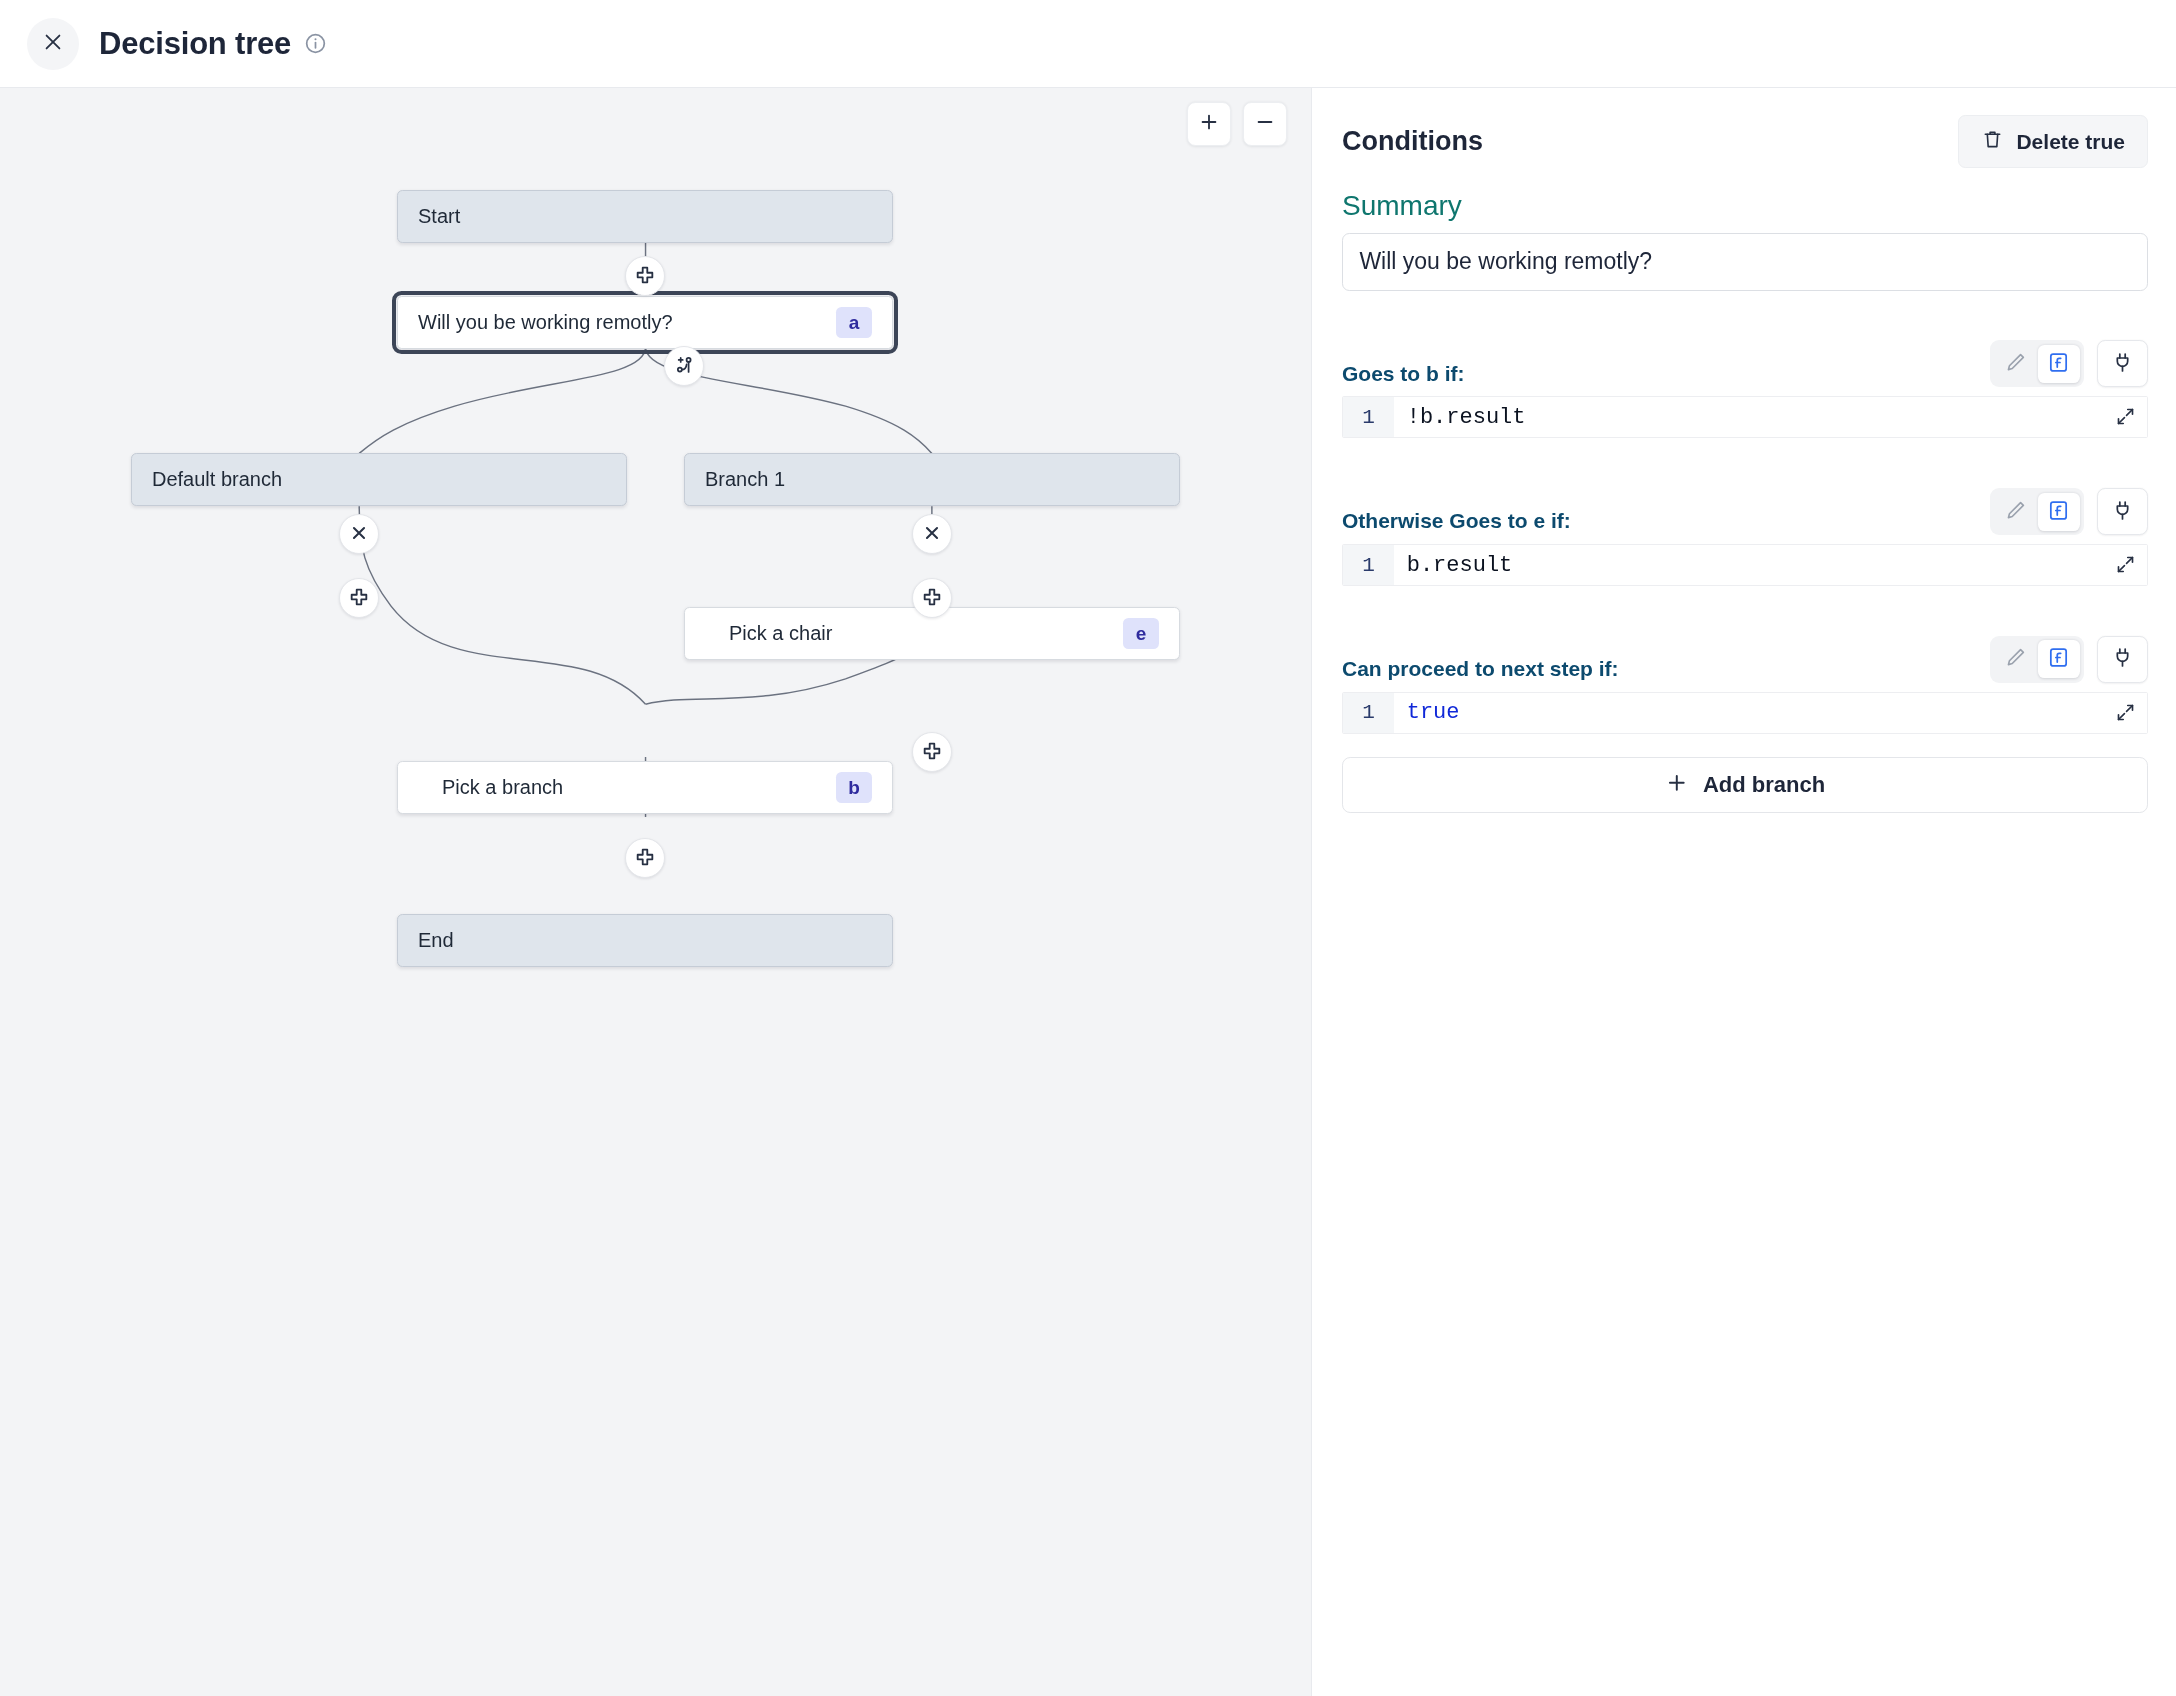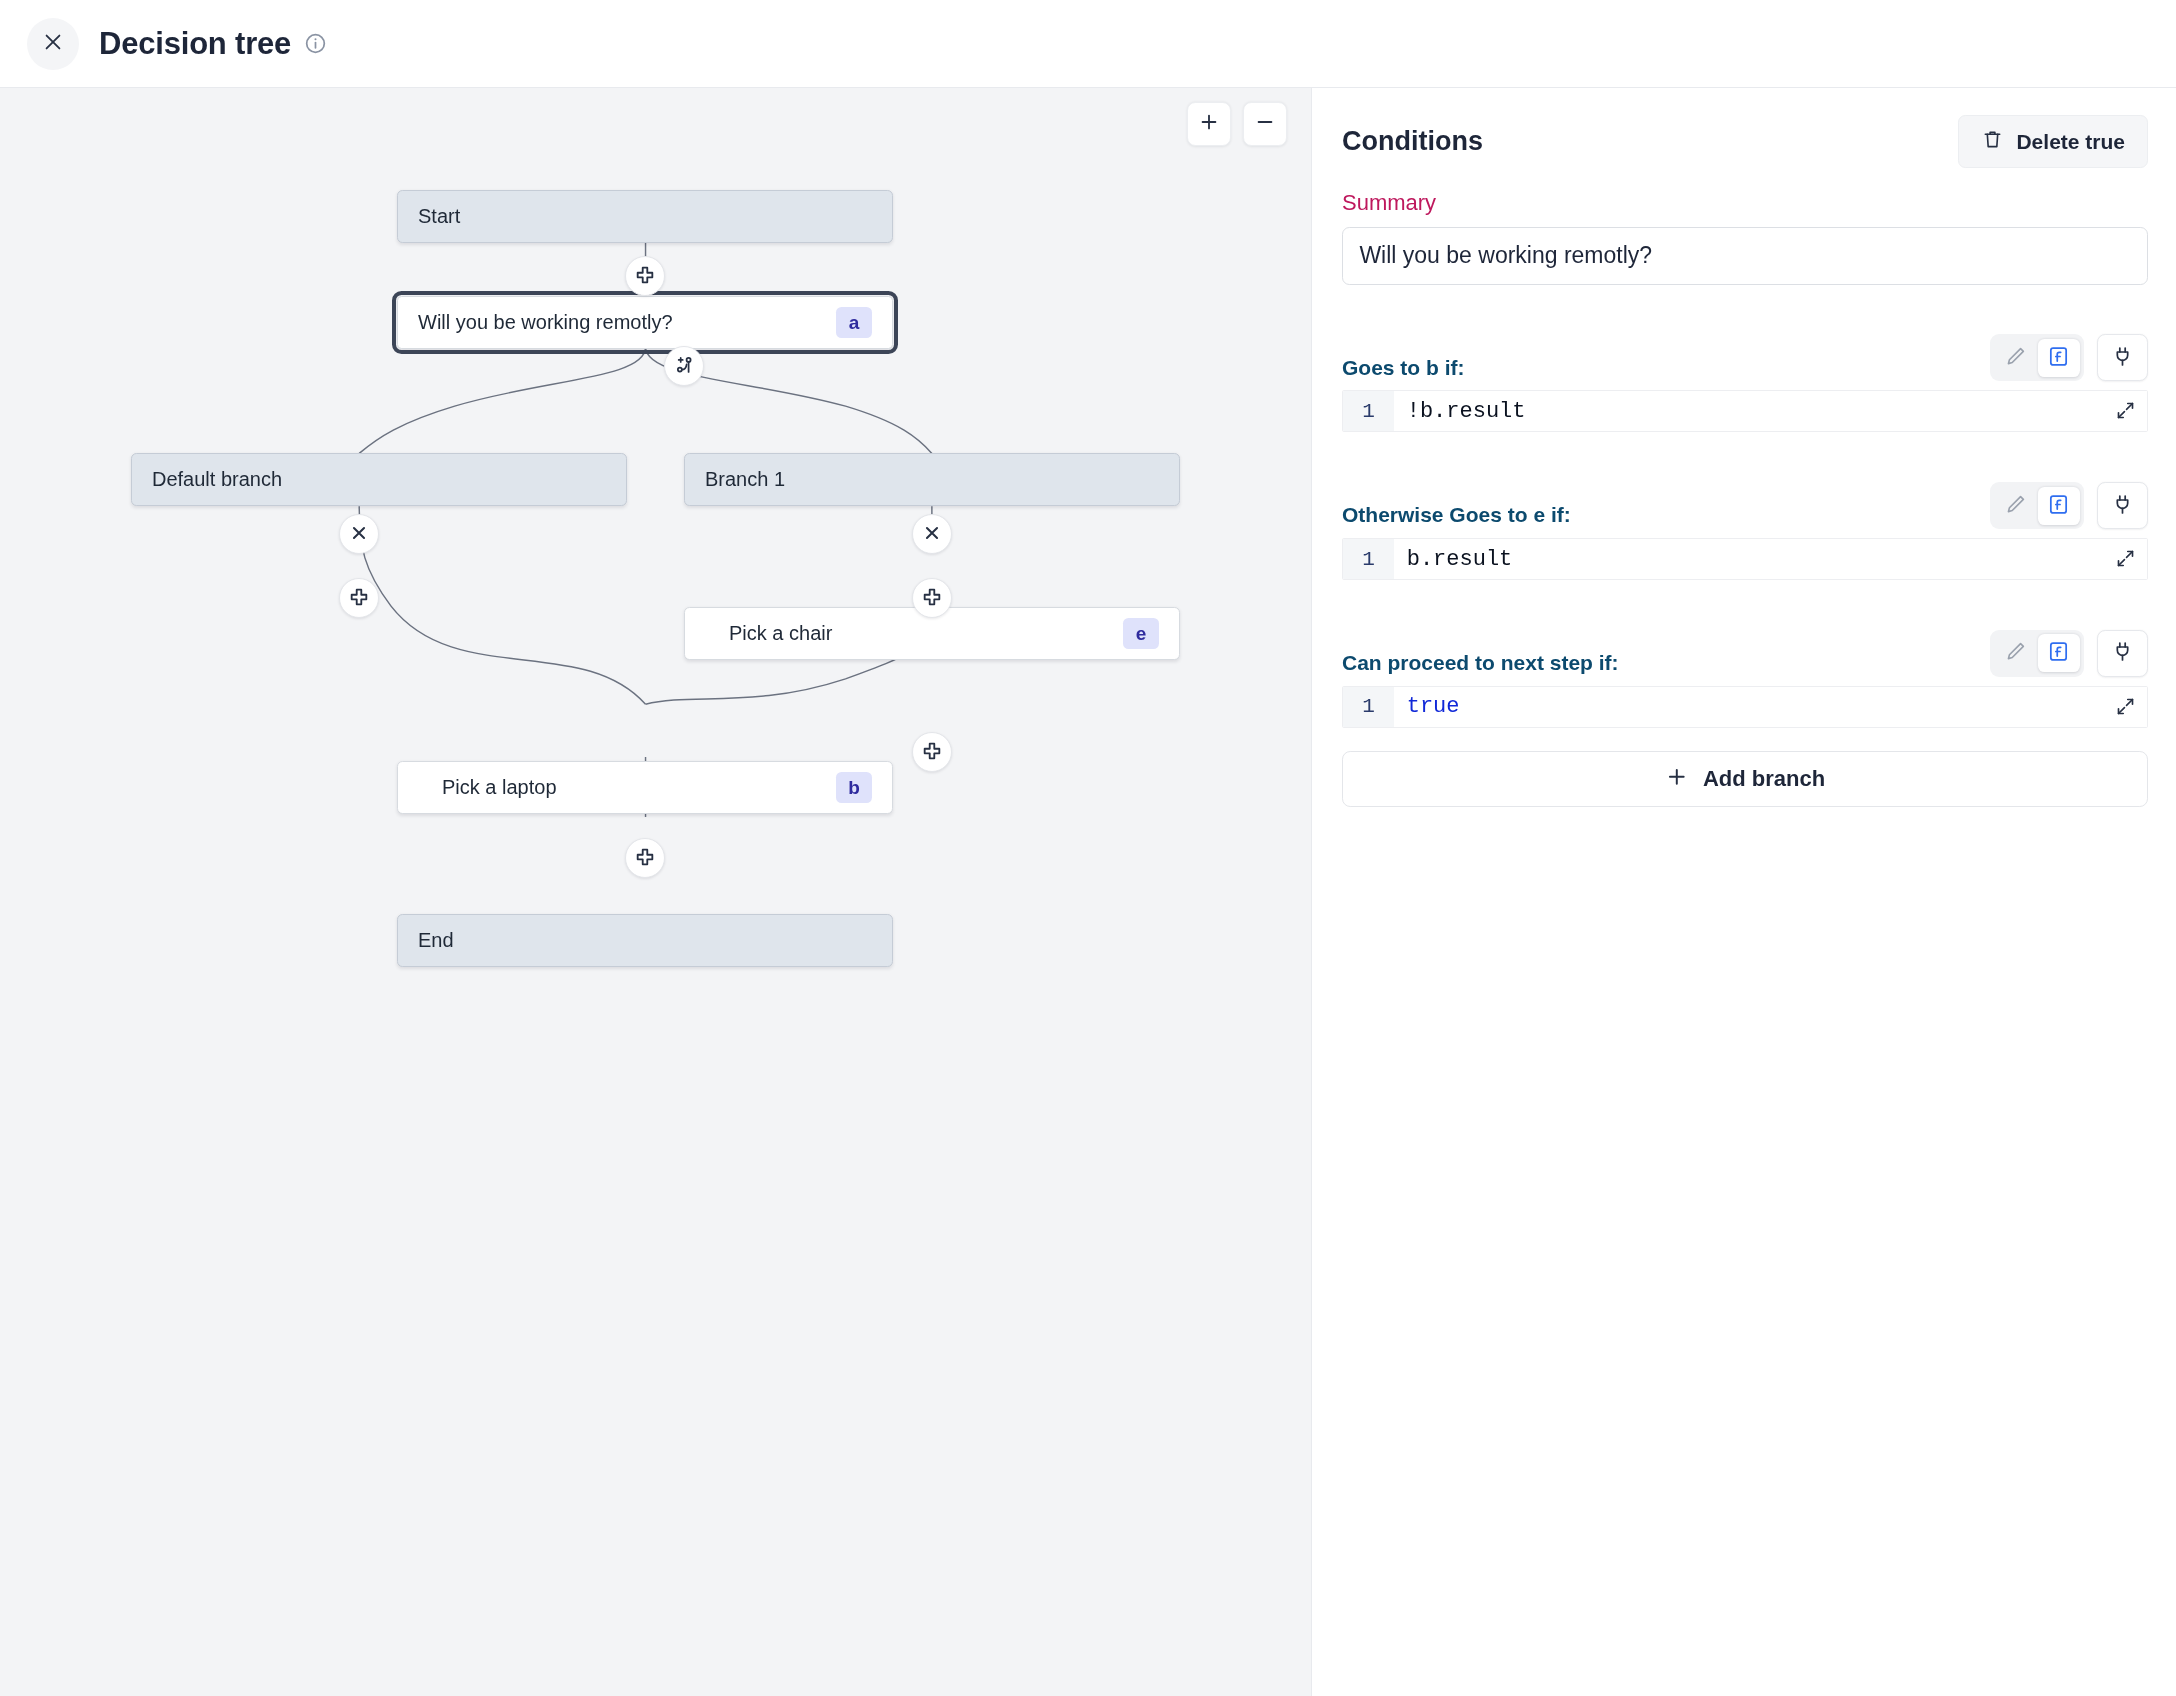--- a/index.html
+++ b/index.html
@@ -127,21 +127,21 @@
     height: 53px; padding: 0 22px;
     border-radius: 7.3px;
     background: #f5f6f8;
     border: 0.9px solid #eceef1;
     font-size: 21px; font-weight: bold; color: #1e2639;
     cursor: pointer;
   }
   .delete-btn svg { width: 23px; height: 23px; }
 
   .field-label {
-    font-size: 22px; color: #be185d;
+    font-size: 28px; color: #0f766e;
     margin-top: 20px; margin-bottom: 11px;
   }
   .summary-input {
     width: 100%; height: 58px;
     border: 0.9px solid #dcdfe4; border-radius: 7.3px;
     background: #ffffff;
     font-family: "Liberation Sans", sans-serif;
     font-size: 23px; color: #1e2639;
     padding: 0 16.4px;
     outline: none;
@@ -305,21 +305,21 @@
     <div class="node sys" style="left:684px; top:365px; width:496px;">
       <span class="node-label">Branch 1</span>
     </div>
 
     <div class="node step" style="left:684px; top:519px; width:496px;">
       <span class="node-label">Pick a chair</span>
       <span class="node-badge">e</span>
     </div>
 
     <div class="node step" style="left:397px; top:673px; width:496px;">
-      <span class="node-label">Pick a laptop</span>
+      <span class="node-label">Pick a branch</span>
       <span class="node-badge">b</span>
     </div>
 
     <div class="node sys" style="left:397px; top:826px; width:496px;">
       <span class="node-label">End</span>
     </div>
 
     <div class="handle" style="left:625px; top:168px;">
       <span>
         <svg viewBox="0 0 24 24" fill="none" stroke="#273043" stroke-width="2" stroke-linejoin="round">

